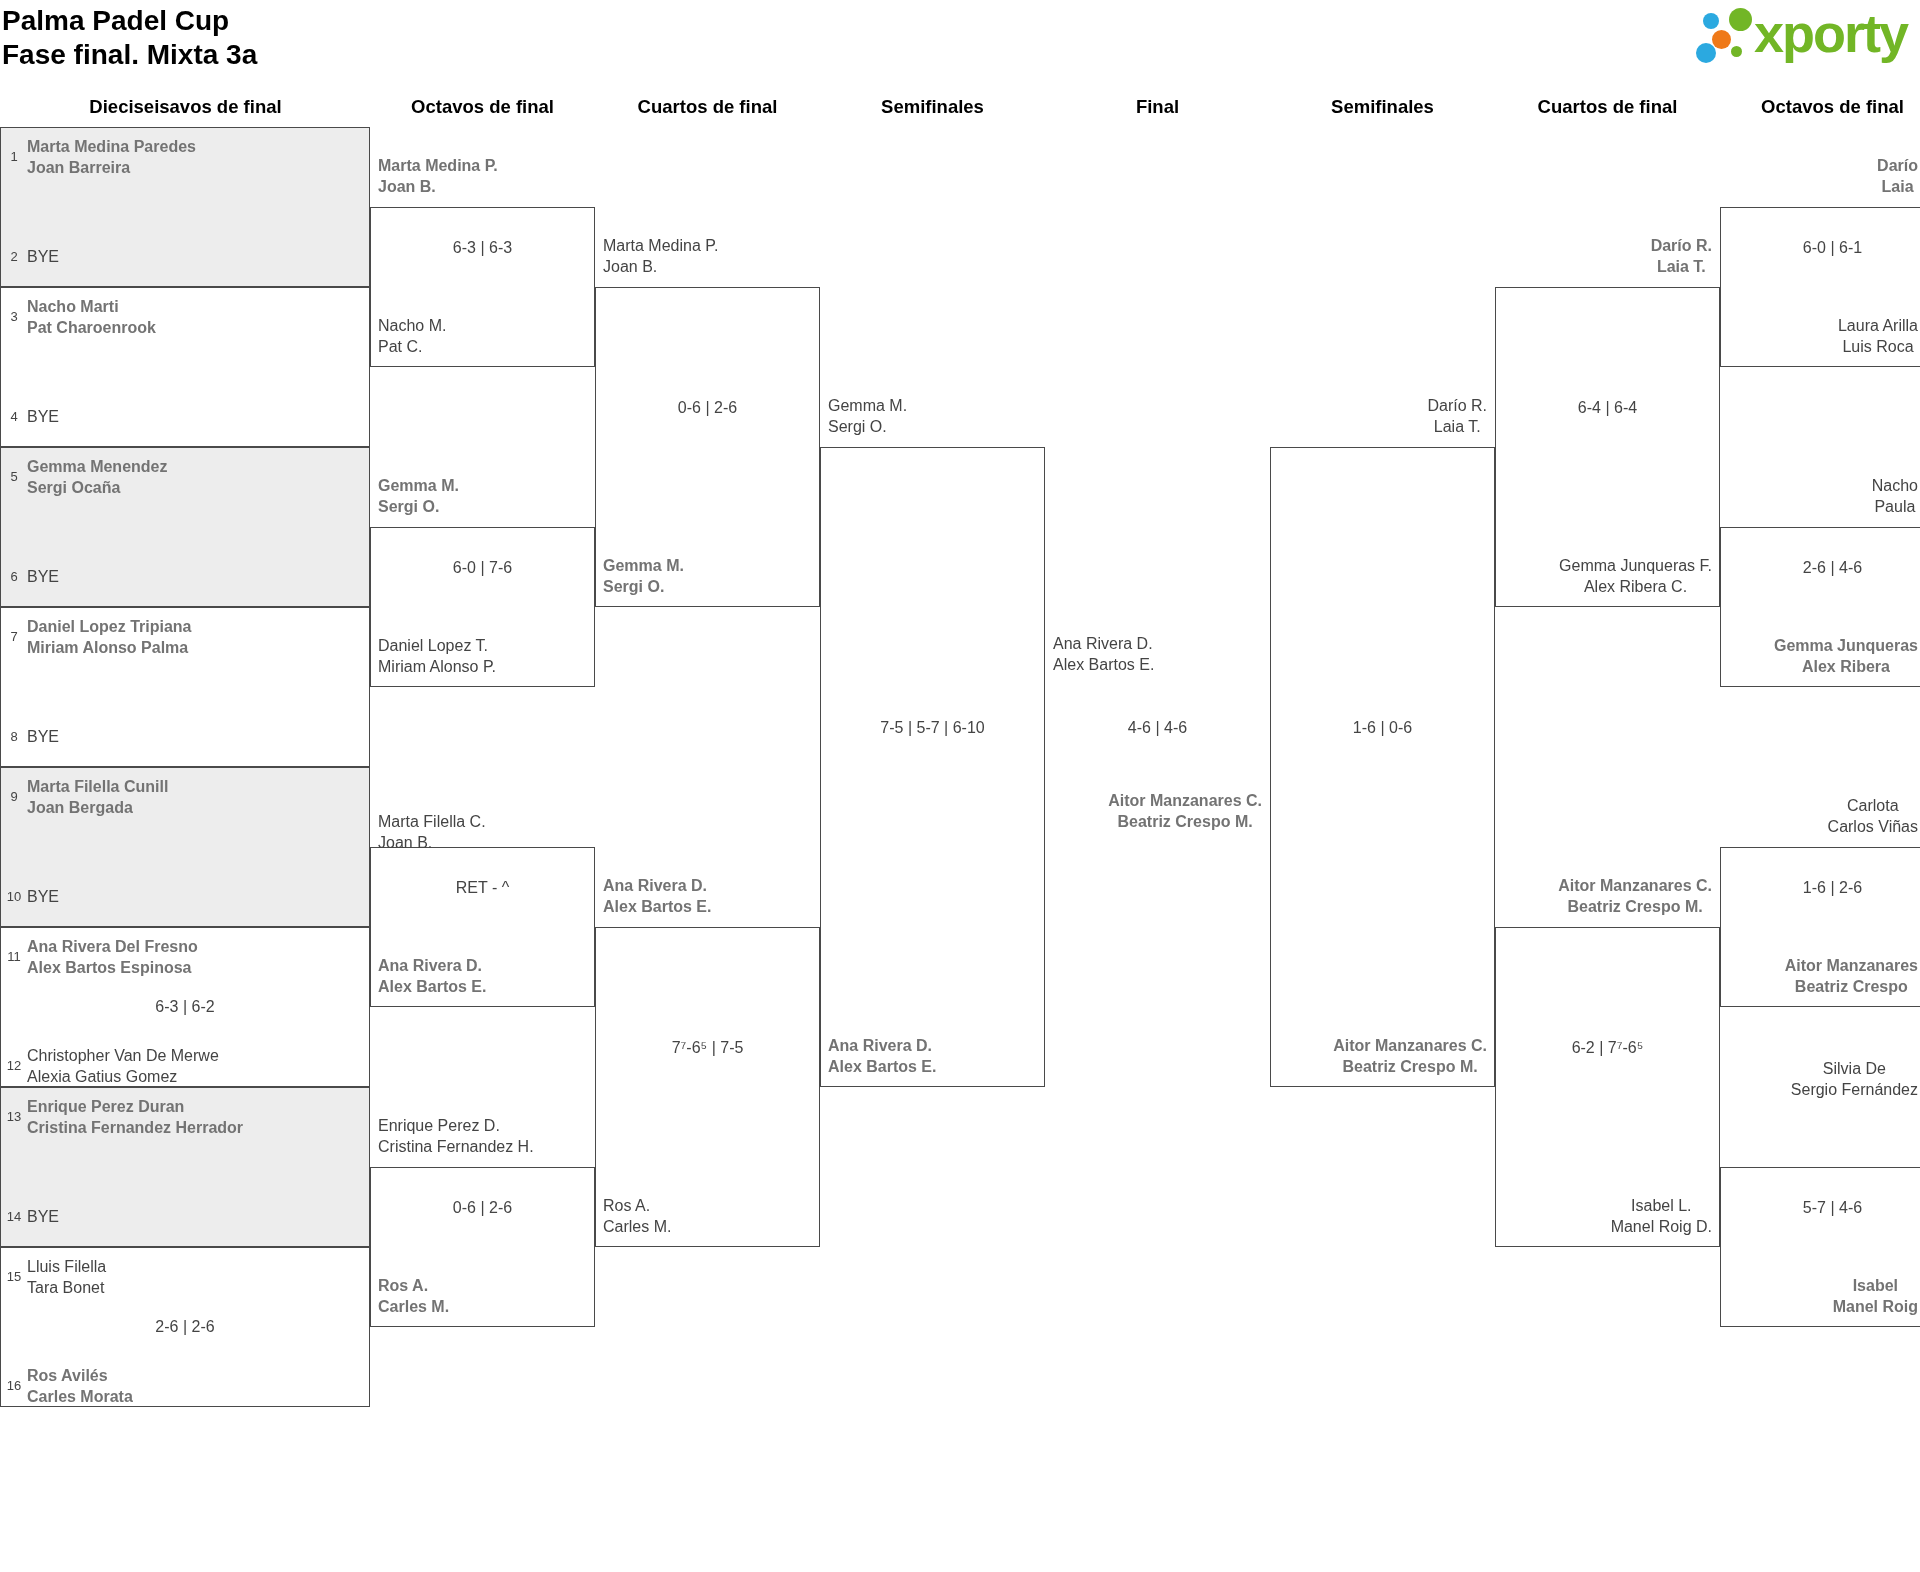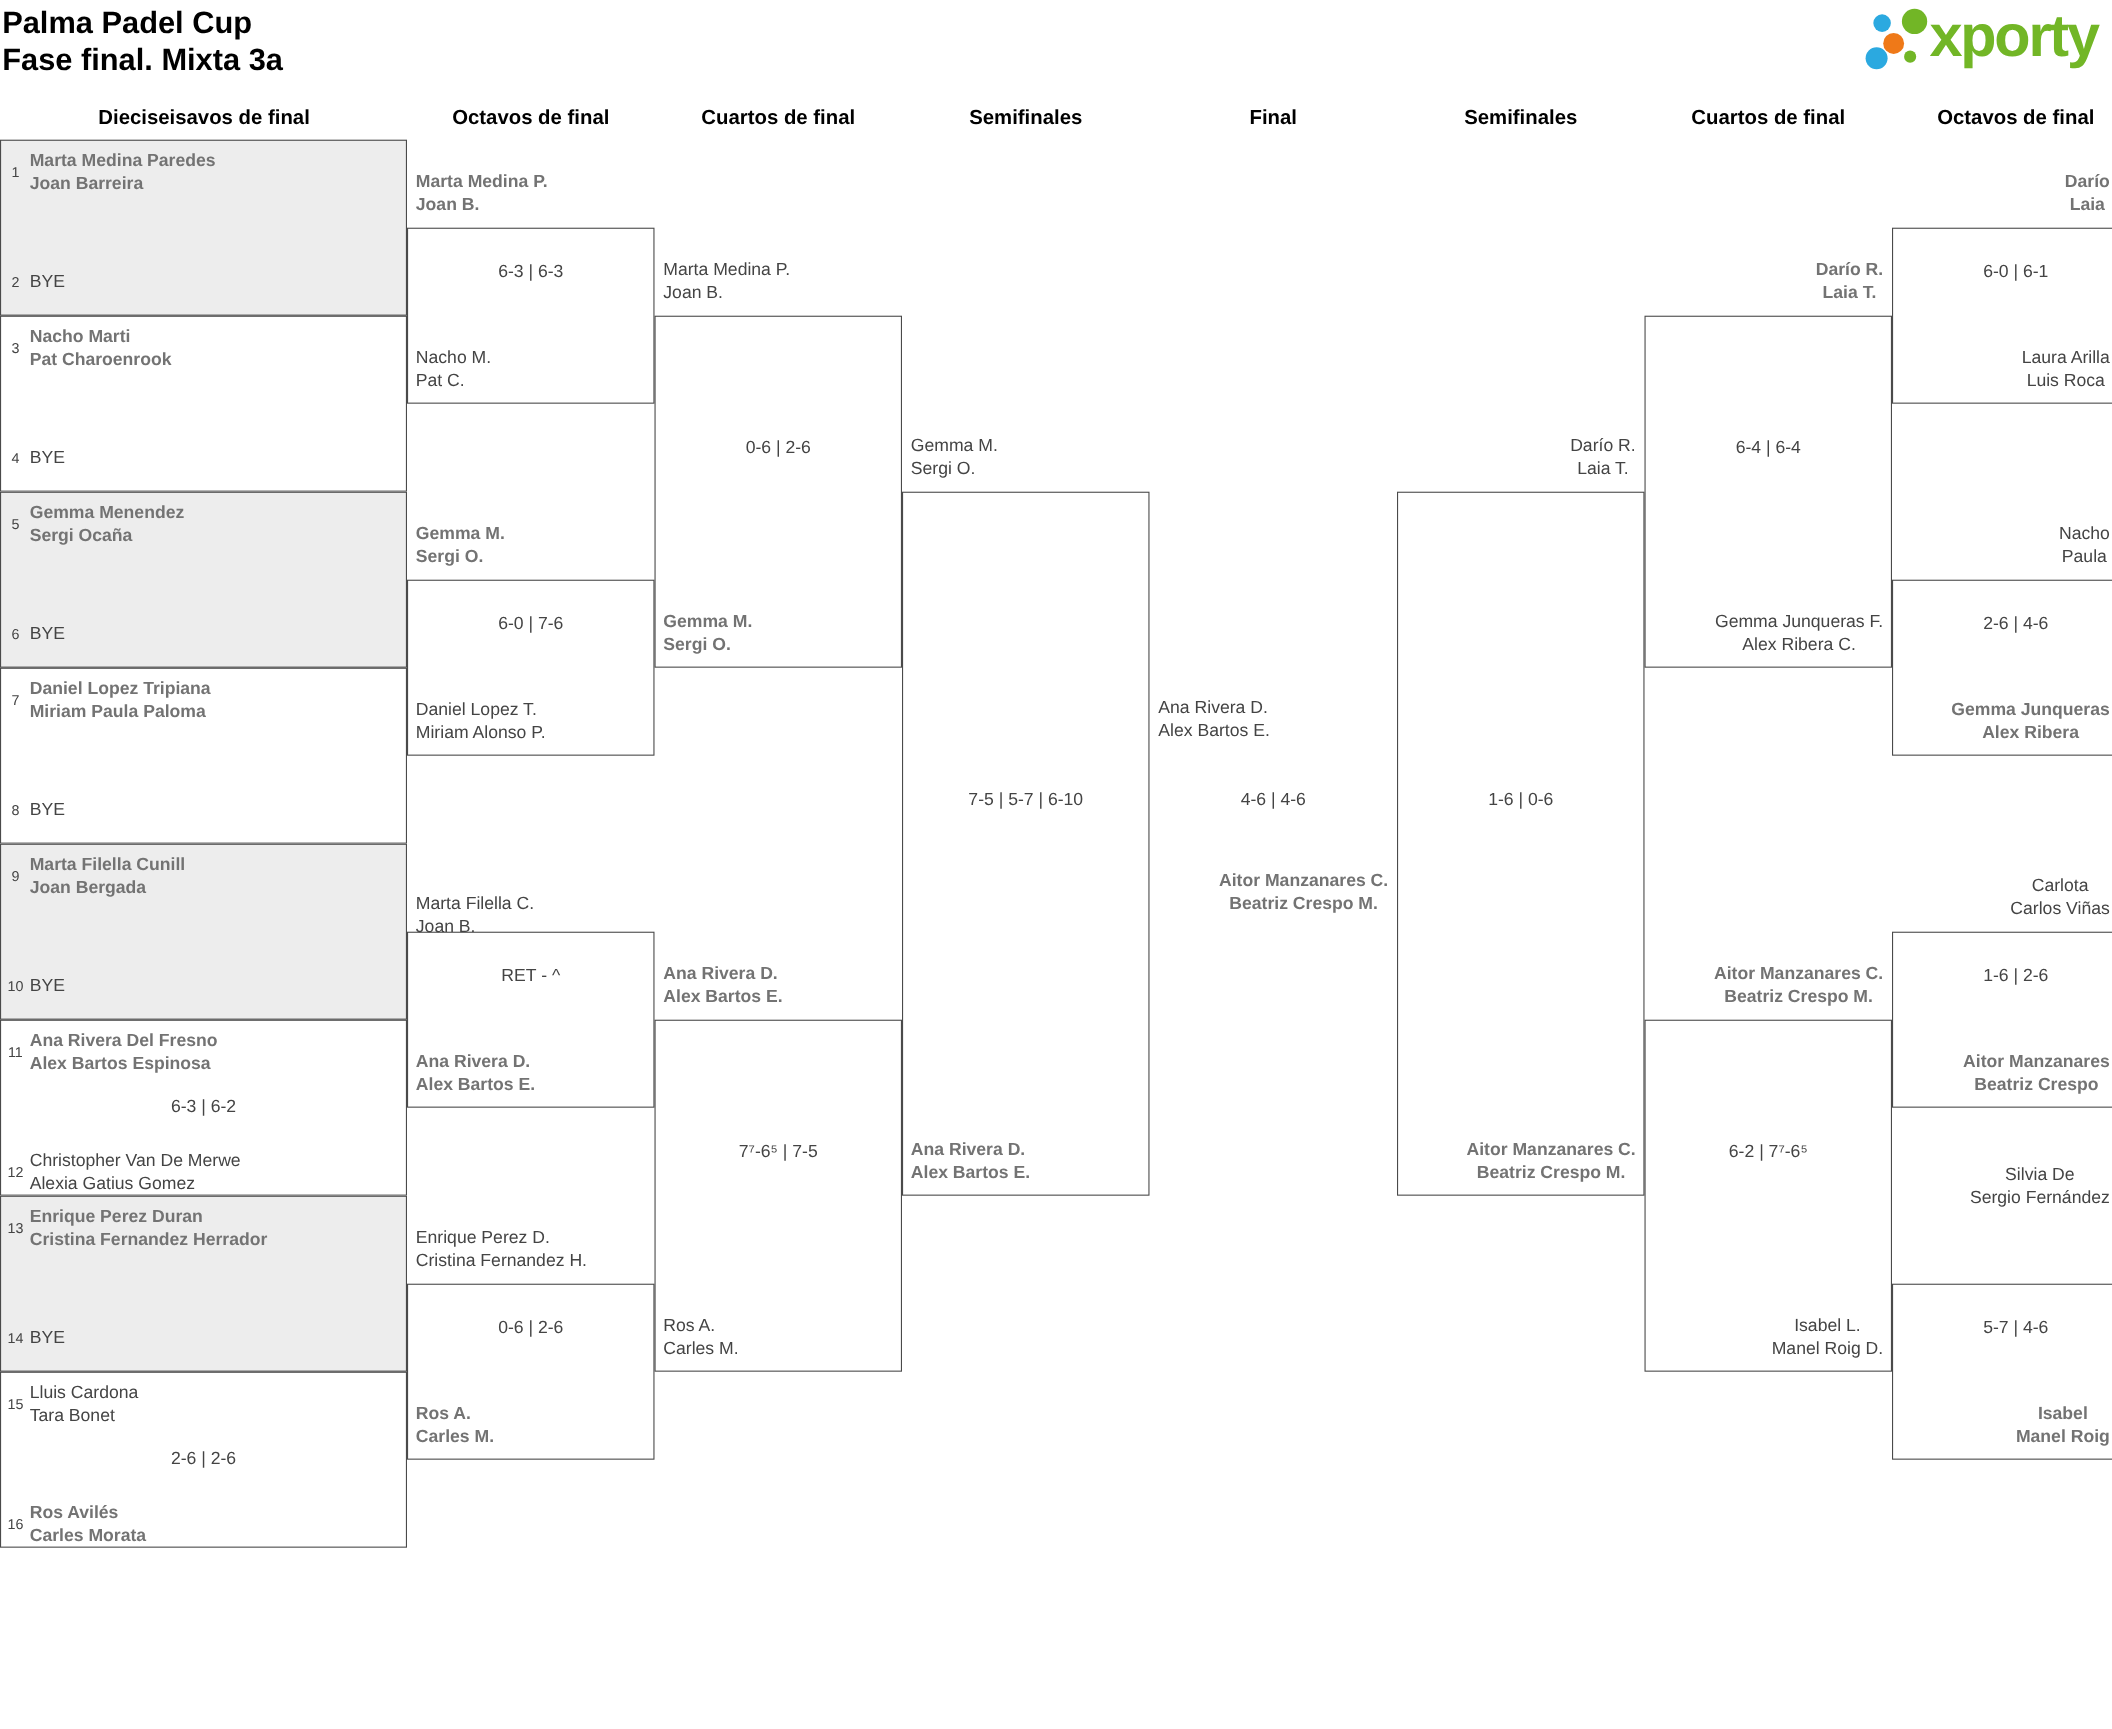--- a/index.html
+++ b/index.html
@@ -57,21 +57,21 @@
     <div class="team" style="left: 27px; top: 406px;">BYE</div>
     <div class="mbox shaded" style="left: 0px; top: 447px; width: 370px; height: 160px; background: rgb(237, 237, 237); border-color: rgb(74, 74, 74);"></div>
     <div class="seed" style="left: 5px; top: 456px; height: 42px; line-height: 42px;">5</div>
     <div class="team b" style="left: 27px; top: 456px;">Gemma Menendez
 Sergi Ocaña</div>
     <div class="seed" style="left: 5px; top: 566px; line-height: 21px;">6</div>
     <div class="team" style="left: 27px; top: 566px;">BYE</div>
     <div class="mbox" style="left: 0px; top: 607px; width: 370px; height: 160px; border-color: rgb(74, 74, 74);"></div>
     <div class="seed" style="left: 5px; top: 616px; height: 42px; line-height: 42px;">7</div>
     <div class="team b" style="left: 27px; top: 616px;">Daniel Lopez Tripiana
-Miriam Paula Paloma</div>
+Miriam Alonso Palma</div>
     <div class="seed" style="left: 5px; top: 726px; line-height: 21px;">8</div>
     <div class="team" style="left: 27px; top: 726px;">BYE</div>
     <div class="mbox shaded" style="left: 0px; top: 767px; width: 370px; height: 160px; background: rgb(237, 237, 237); border-color: rgb(74, 74, 74);"></div>
     <div class="seed" style="left: 5px; top: 776px; height: 42px; line-height: 42px;">9</div>
     <div class="team b" style="left: 27px; top: 776px;">Marta Filella Cunill
 Joan Bergada</div>
     <div class="seed" style="left: 5px; top: 886px; line-height: 21px;">10</div>
     <div class="team" style="left: 27px; top: 886px;">BYE</div>
     <div class="mbox" style="left: 0px; top: 927px; width: 370px; height: 160px; border-color: rgb(74, 74, 74);"></div>
     <div class="seed" style="left: 5px; top: 936px; height: 42px; line-height: 42px;">11</div>
@@ -82,21 +82,21 @@
     <div class="team" style="left: 27px; top: 1045px;">Christopher Van De Merwe
 Alexia Gatius Gomez</div>
     <div class="mbox shaded" style="left: 0px; top: 1087px; width: 370px; height: 160px; background: rgb(237, 237, 237); border-color: rgb(74, 74, 74);"></div>
     <div class="seed" style="left: 5px; top: 1096px; height: 42px; line-height: 42px;">13</div>
     <div class="team b" style="left: 27px; top: 1096px;">Enrique Perez Duran
 Cristina Fernandez Herrador</div>
     <div class="seed" style="left: 5px; top: 1206px; line-height: 21px;">14</div>
     <div class="team" style="left: 27px; top: 1206px;">BYE</div>
     <div class="mbox" style="left: 0px; top: 1247px; width: 370px; height: 160px; border-color: rgb(74, 74, 74);"></div>
     <div class="seed" style="left: 5px; top: 1256px; height: 42px; line-height: 42px;">15</div>
-    <div class="team" style="left: 27px; top: 1256px;">Lluis Cardona
+    <div class="team" style="left: 27px; top: 1256px;">Lluis Filella
 Tara Bonet</div>
     <div class="score" style="left: 0px; width: 370px; top: 1316px;">2-6 | 2-6</div>
     <div class="seed" style="left: 5px; top: 1365px; height: 42px; line-height: 42px;">16</div>
     <div class="team b" style="left: 27px; top: 1365px;">Ros Avilés
 Carles Morata</div>
     <div class="mbox" style="left: 370px; top: 207px; width: 225px; height: 160px; border-color: rgb(74, 74, 74);"></div>
     <div class="team b" style="left: 378px; top: 155px;">Marta Medina P.
 Joan B.</div>
     <div class="team" style="left: 378px; top: 315px;">Nacho M.
 Pat C.</div>

